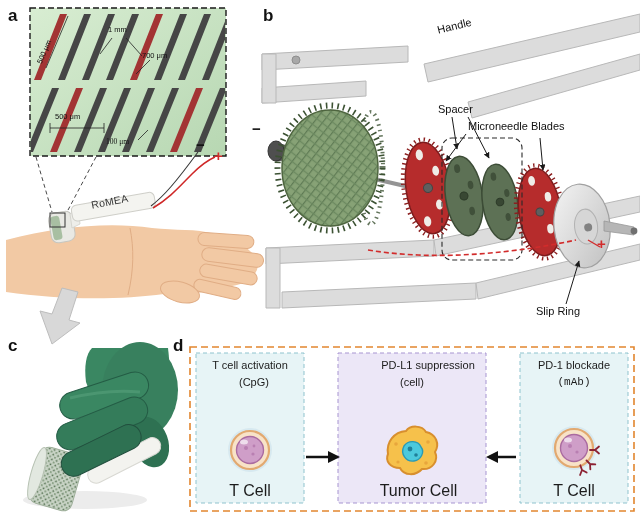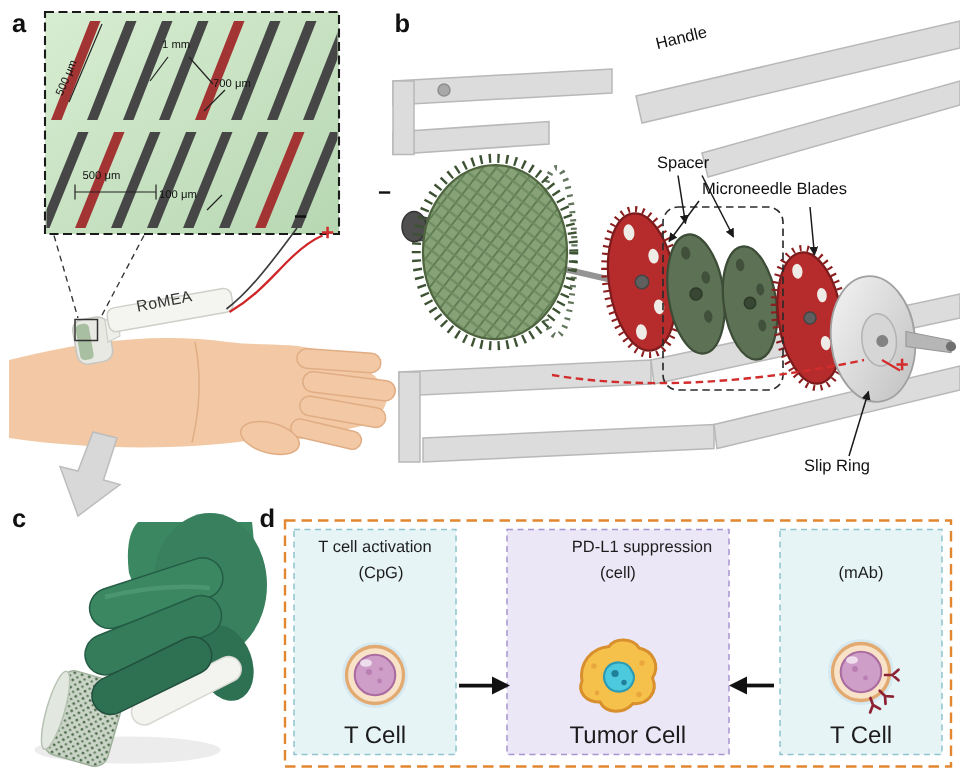--- a/index.html
+++ b/index.html
@@ -271,37 +271,38 @@
 
 <span class="txt panel-label" style="left:8px;top:6px;">a</span>
 <span class="txt panel-label" style="left:263px;top:6px;">b</span>
 <span class="txt panel-label" style="left:8px;top:336px;">c</span>
 <span class="txt panel-label" style="left:173px;top:336px;">d</span>
 
 <span class="txt tiny rot-500" style="left:36px;top:62px;">500 μm</span>
 <span class="txt tiny" style="left:108px;top:26px;">1 mm</span>
 <span class="txt tiny" style="left:142px;top:52px;">700 μm</span>
 <span class="txt tiny" style="left:55px;top:113px;">500 μm</span>
-<span class="txt tiny" style="left:106px;top:126px;">100 μm</span>
+<span class="txt tiny" style="left:106px;top:138px;font-family:Liberation Serif, serif;">100 μm</span>
 
 <span class="txt rot-romea" style="left:90px;top:199px;">RoMEA</span>
 <span class="txt sign" style="left:196px;top:136px;">−</span>
 <span class="txt sign plus" style="left:214px;top:147px;">+</span>
 
 <span class="txt ann rot-handle" style="left:436px;top:24px;">Handle</span>
 <span class="txt ann" style="left:438px;top:103px;">Spacer</span>
 <span class="txt ann" style="left:468px;top:120px;">Microneedle Blades</span>
 <span class="txt ann" style="left:536px;top:305px;">Slip Ring</span>
 <span class="txt sign" style="left:252px;top:120px;">−</span>
 <span class="txt sign plus" style="left:597px;top:235px;">+</span>
 
 <div class="boxtext title" style="left:196px;top:359px;width:108px;">T cell activation</div>
 <div class="boxtext title" style="left:196px;top:376px;width:116px;">(CpG)</div>
 <div class="boxtext celllabel" style="left:196px;top:482px;width:108px;">T Cell</div>
 
 <div class="boxtext title" style="left:344px;top:359px;width:168px;">PD-L1 suppression</div>
 <div class="boxtext title" style="left:338px;top:376px;width:148px;">(cell)</div>
 <div class="boxtext celllabel" style="left:338px;top:482px;width:161px;">Tumor Cell</div>
 
-<div class="boxtext title" style="left:520px;top:376px;width:108px;">(mAb)</div>
+<div class="boxtext title" style="left:520px;top:359px;width:108px;">PD-1 blockade</div>
+<div class="boxtext title" style="left:520px;top:376px;width:108px;font-family:Liberation Mono, monospace;">(mAb)</div>
 <div class="boxtext celllabel" style="left:520px;top:482px;width:108px;">T Cell</div>
 
 </div>
 
 </body></html>

